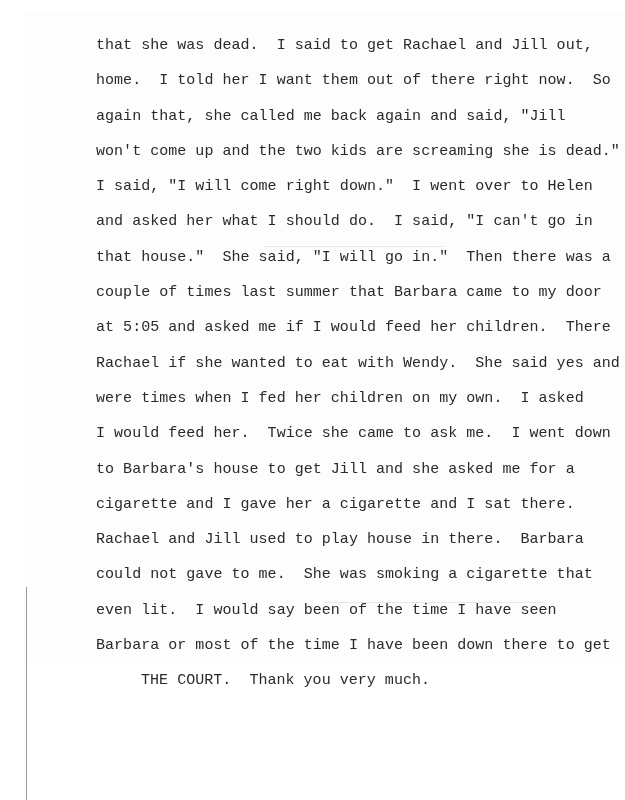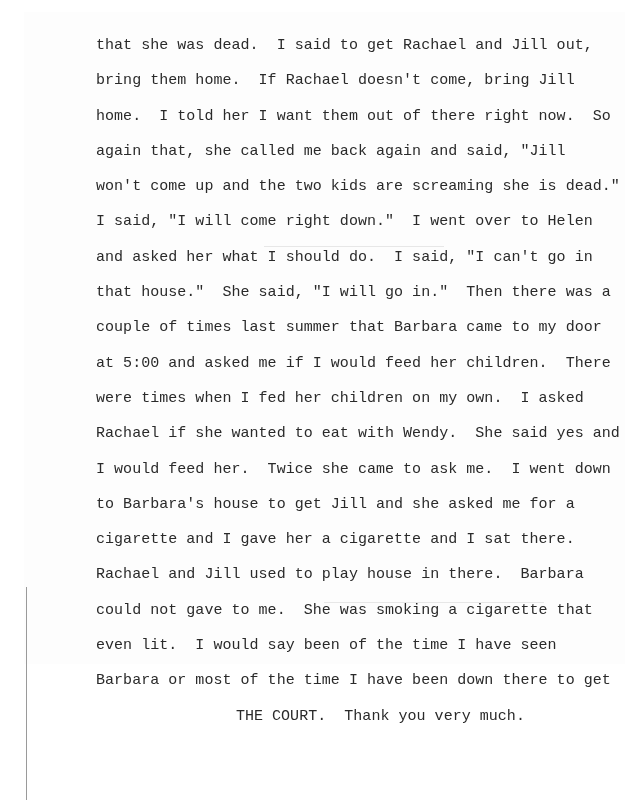--- a/index.html
+++ b/index.html
@@ -56,46 +56,44 @@
       color: #2a2a2a;
     }
     .transcript li {
       height: 35.3px;
       line-height: 35.3px;
       white-space: pre;
       letter-spacing: 0.03px;
     }
     .transcript li.indent {
       padding-left: 45px;
-      text-align: center;
     }
   </style>
 </head>
 <body>
 
 <div class="page">
   <div class="right-rule"></div>
   <div class="left-rule"></div>
 
   <div class="scan-speck" style="left:240px; top:234px; width:180px;"></div>
   <div class="scan-speck" style="left:300px; top:590px; width:220px;"></div>
 
   <ol class="transcript">
     <li>that she was dead.  I said to get Rachael and Jill out,</li>
-    <li>bring them home.  If Rachael doesn't come, bring Jill</li>
     <li>home.  I told her I want them out of there right now.  So</li>
     <li>again that, she called me back again and said, "Jill</li>
     <li>won't come up and the two kids are screaming she is dead."</li>
     <li>I said, "I will come right down."  I went over to Helen</li>
     <li>and asked her what I should do.  I said, "I can't go in</li>
     <li>that house."  She said, "I will go in."  Then there was a</li>
     <li>couple of times last summer that Barbara came to my door</li>
-    <li>at 5:00 and asked me if I would feed her children.  There</li>
+    <li>at 5:05 and asked me if I would feed her children.  There</li>
+    <li>Rachael if she wanted to eat with Wendy.  She said yes and</li>
     <li>were times when I fed her children on my own.  I asked</li>
-    <li>Rachael if she wanted to eat with Wendy.  She said yes and</li>
     <li>I would feed her.  Twice she came to ask me.  I went down</li>
     <li>to Barbara's house to get Jill and she asked me for a</li>
     <li>cigarette and I gave her a cigarette and I sat there.</li>
     <li>Rachael and Jill used to play house in there.  Barbara</li>
     <li>could not gave to me.  She was smoking a cigarette that</li>
     <li>even lit.  I would say been of the time I have seen</li>
     <li>Barbara or most of the time I have been down there to get</li>
     <li class="indent">THE COURT.  Thank you very much.</li>
   </ol>
 </div>

